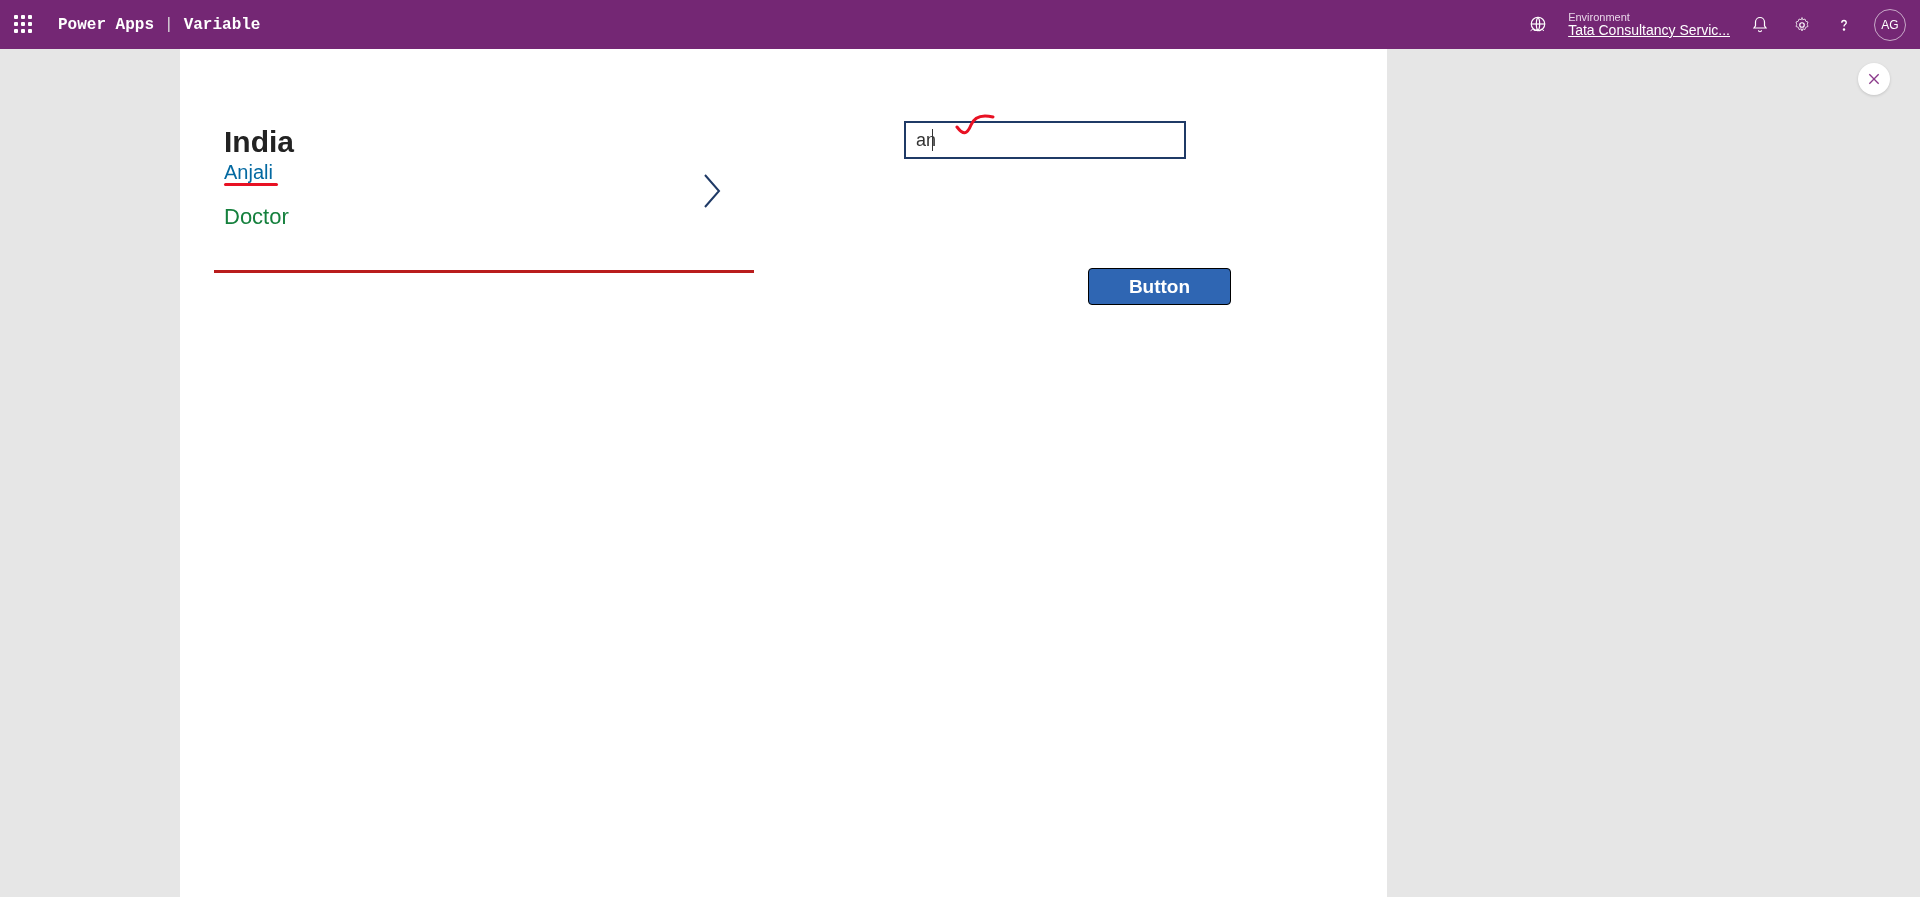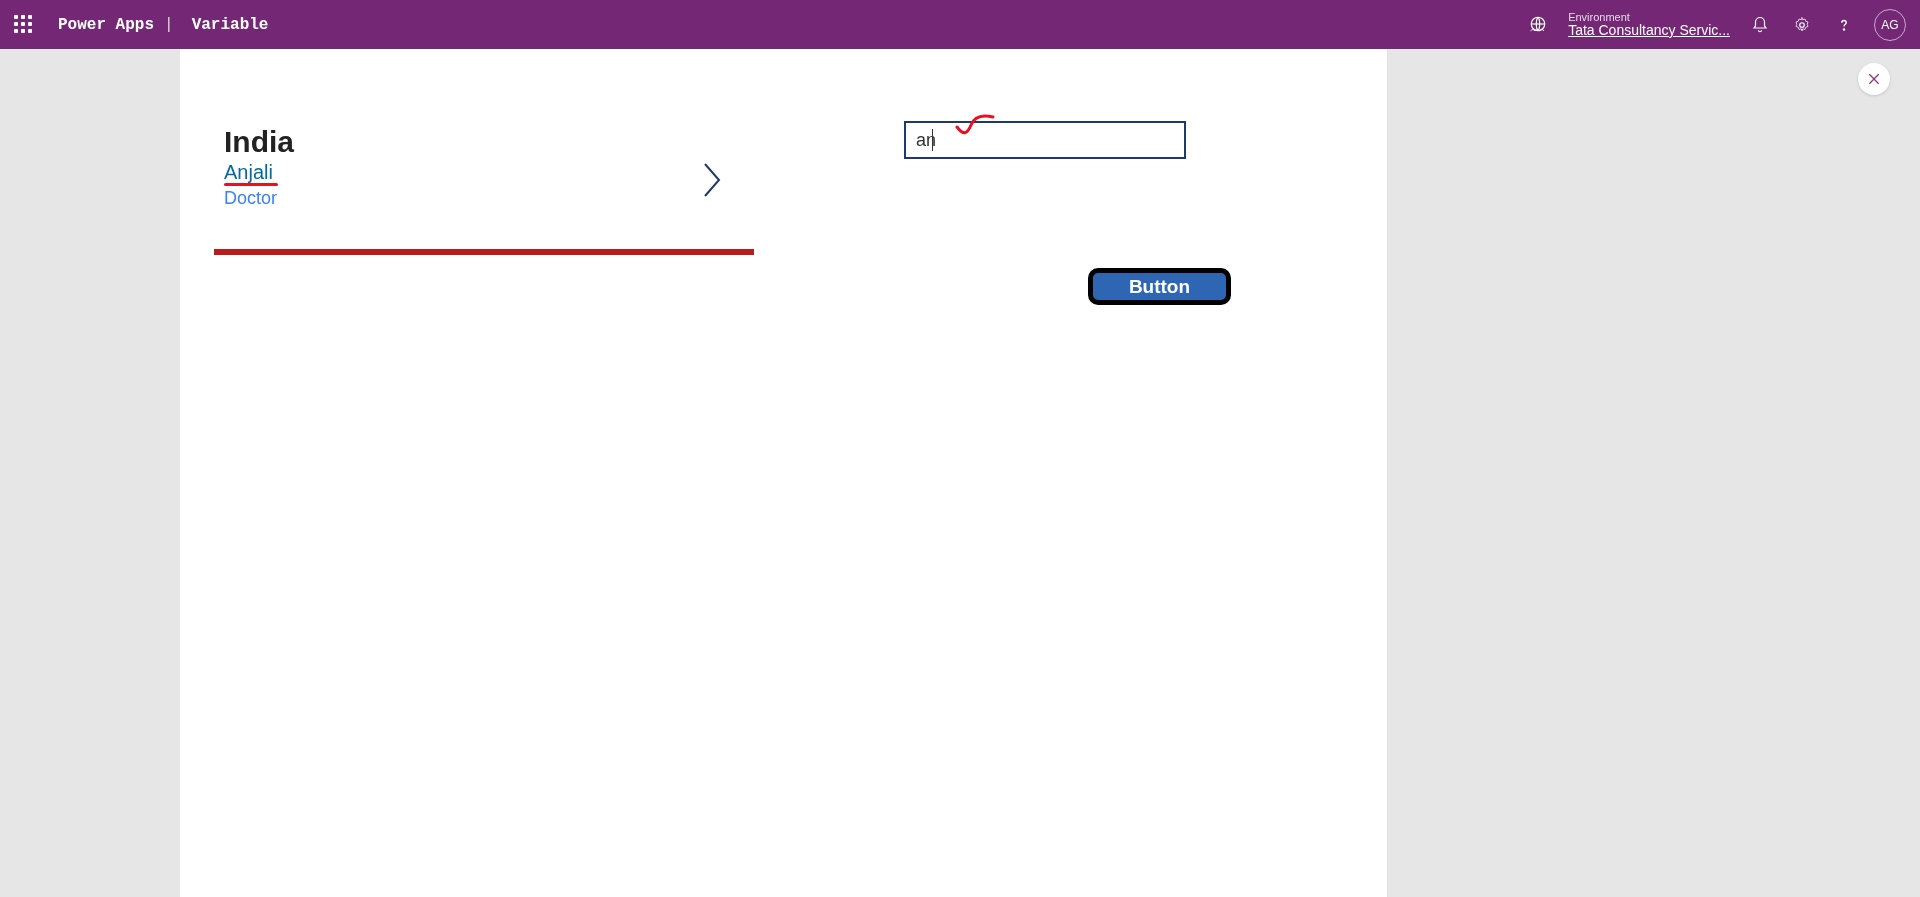--- a/index.html
+++ b/index.html
@@ -18,21 +18,21 @@
     display: grid;
     grid-template-columns: repeat(3, 4px);
     grid-template-rows: repeat(3, 4px);
     gap: 3px;
     margin-right: 24px;
     cursor: pointer;
   }
   .waffle span { width: 4px; height: 4px; background: #fff; border-radius: 1px; }
   .brand { font-size: 16px; font-weight: 600; display: flex; align-items: center; font-family: Liberation Mono, monospace; }
   .brand-sep { margin: 0 10px; font-weight: 400; color: #ddd; }
-  .brand-app { font-weight: 600; margin-left: 8px; }
+  .brand-app { font-weight: 600; }
   .top-right { margin-left: auto; display: flex; align-items: center; gap: 18px; }
   .env-block { display: flex; align-items: center; gap: 18px; cursor: pointer; }
   .env-text { line-height: 1.1; }
   .env-label { font-size: 11px; color: #e9d6e9; }
   .env-name { font-size: 14px; color: #fff; max-width: 170px; white-space: nowrap; overflow: hidden; text-overflow: ellipsis; text-decoration: underline; }
   .icon-btn { width: 24px; height: 24px; display: flex; align-items: center; justify-content: center; cursor: pointer; color: #fff; }
   .avatar {
     width: 32px; height: 32px; border-radius: 50%;
     border: 1px solid rgba(255,255,255,0.6);
     display: flex; align-items: center; justify-content: center;
@@ -63,26 +63,26 @@
   }
   
   .gallery {
     position: absolute;
     left: 34px;
     top: 66px;
     width: 540px;
   }
   .gallery-item {
     position: relative;
-    border-bottom: 6px solid #b91c1c;
+    border-bottom: 3px solid #b91c1c;
     padding: 10px 10px 40px 10px;
   }
   .g-title { font-size: 30px; font-weight: 600; color: #222; margin-bottom: 2px; }
   .g-line2 { font-size: 20px; color: #0369a1; position: relative; display: inline-block; text-align: center; }
-  .g-line3 { font-size: 18px; color: #3b82f6; margin-top: 4px; }
+  .g-line3 { font-size: 22px; color: #15803d; margin-top: 20px; }
   .chevron {
     position: absolute;
     right: 30px;
     top: 50%;
     transform: translateY(-50%);
     cursor: pointer;
   }
   .underline-red {
     position: absolute;
     left: 0;
@@ -120,25 +120,25 @@
     pointer-events: none;
   }
   
   .action-button {
     position: absolute;
     left: 908px;
     top: 219px;
     width: 143px;
     height: 37px;
     background: #2f66b3;
-    border: 5px solid #000000;
+    border: 1px solid #000000;
     color: #fff;
     font-size: 19px;
     font-weight: 600;
-    border-radius: 10px;
+    border-radius: 4px;
     cursor: pointer;
     display: flex;
     align-items: center;
     justify-content: center;
   }
 </style>
 </head>
 <body>
 
 <div class="topbar">

